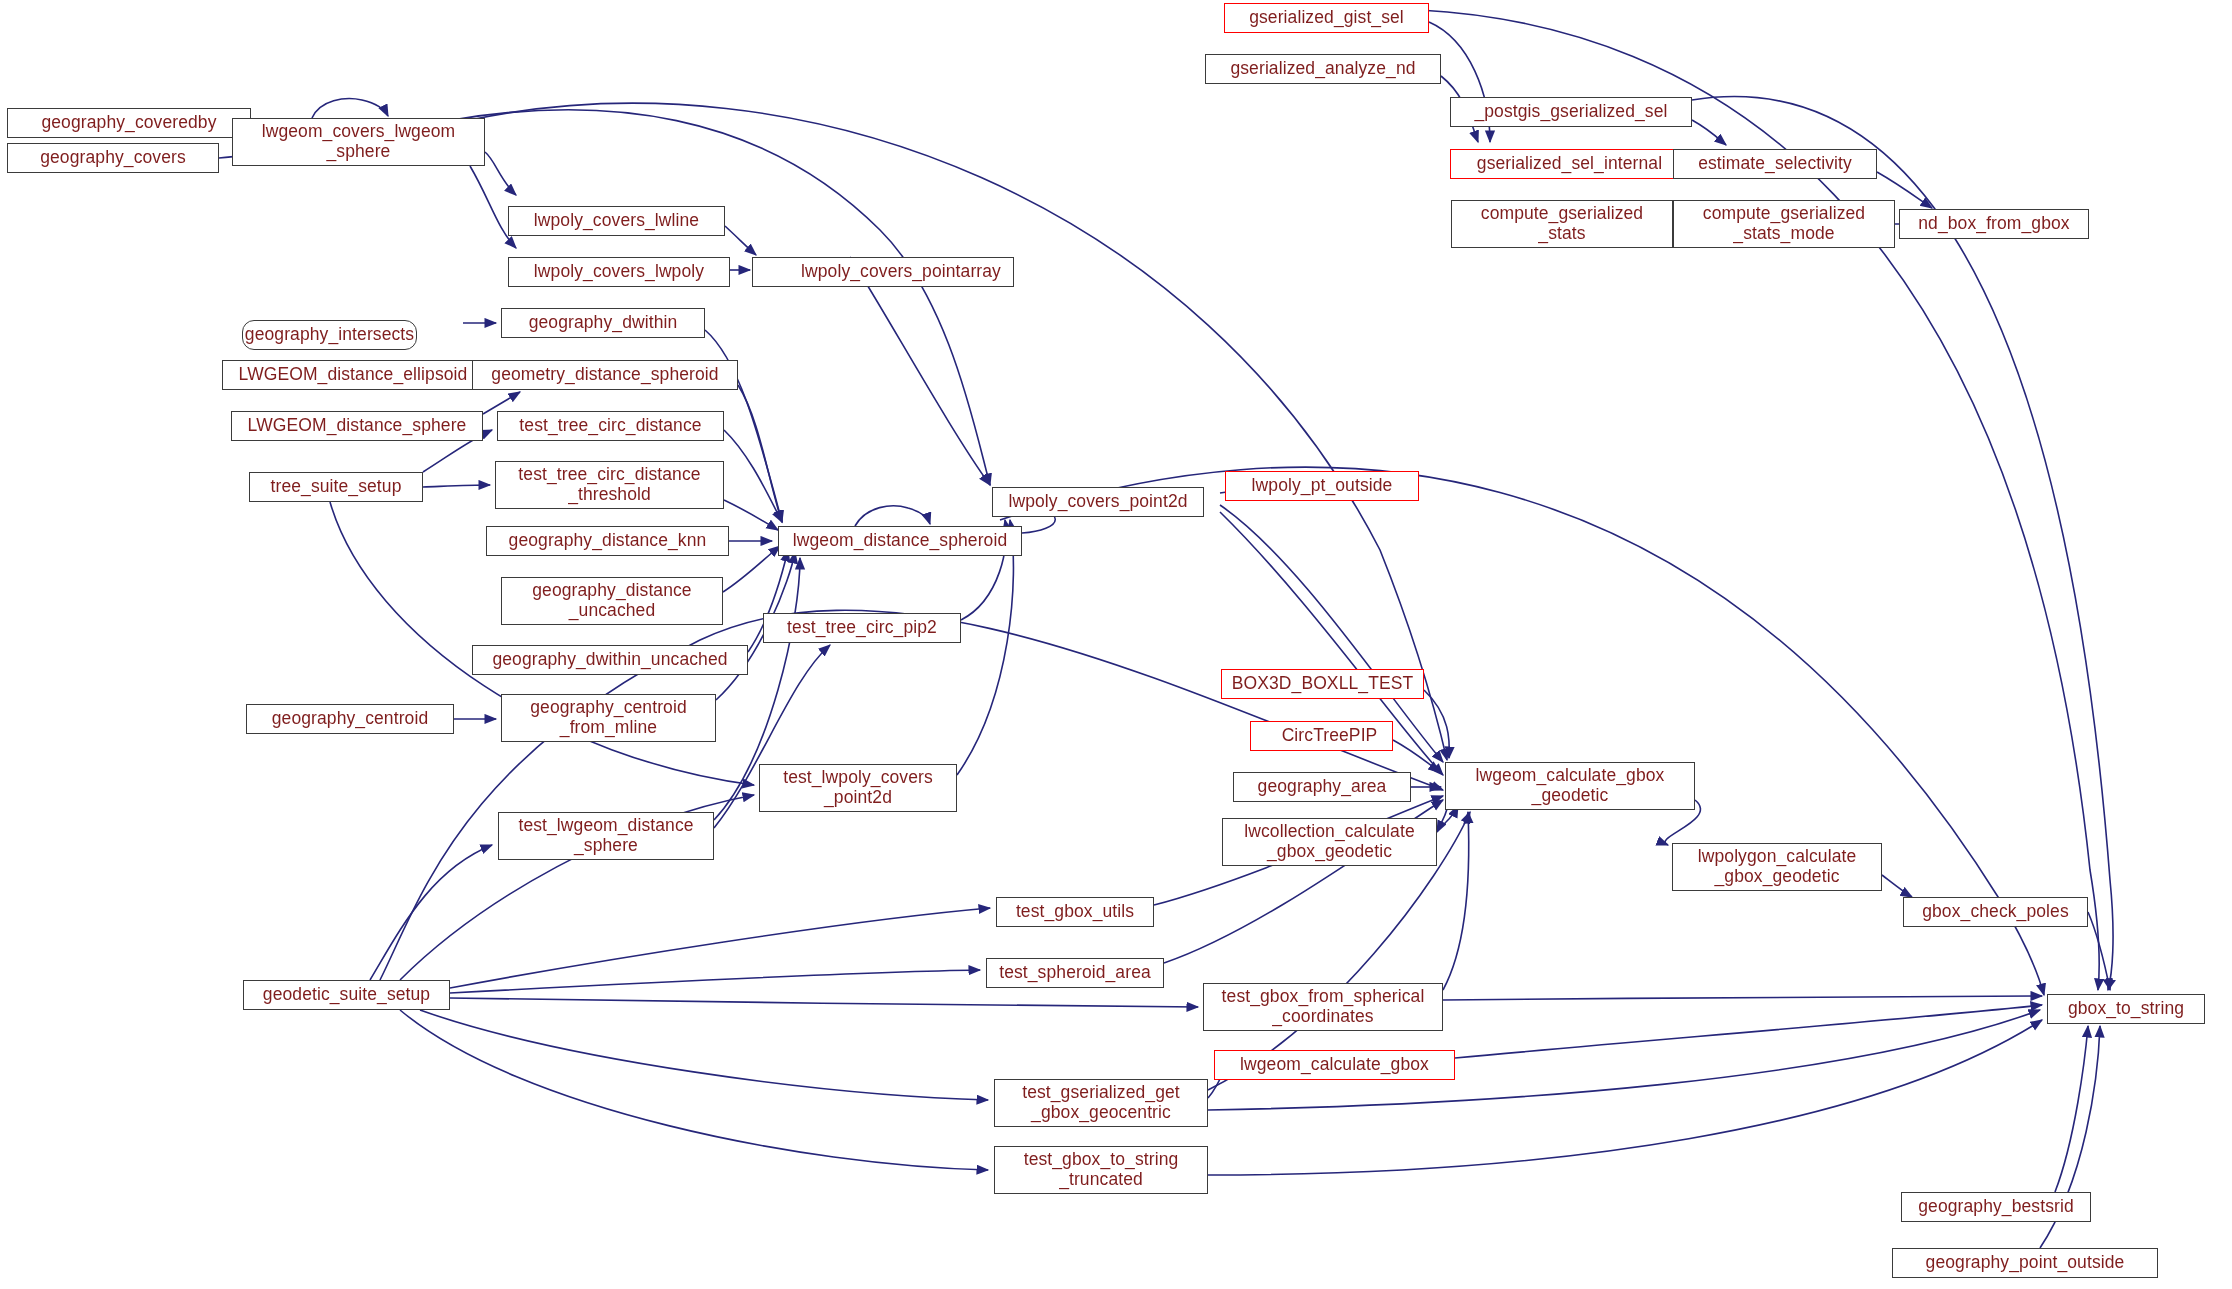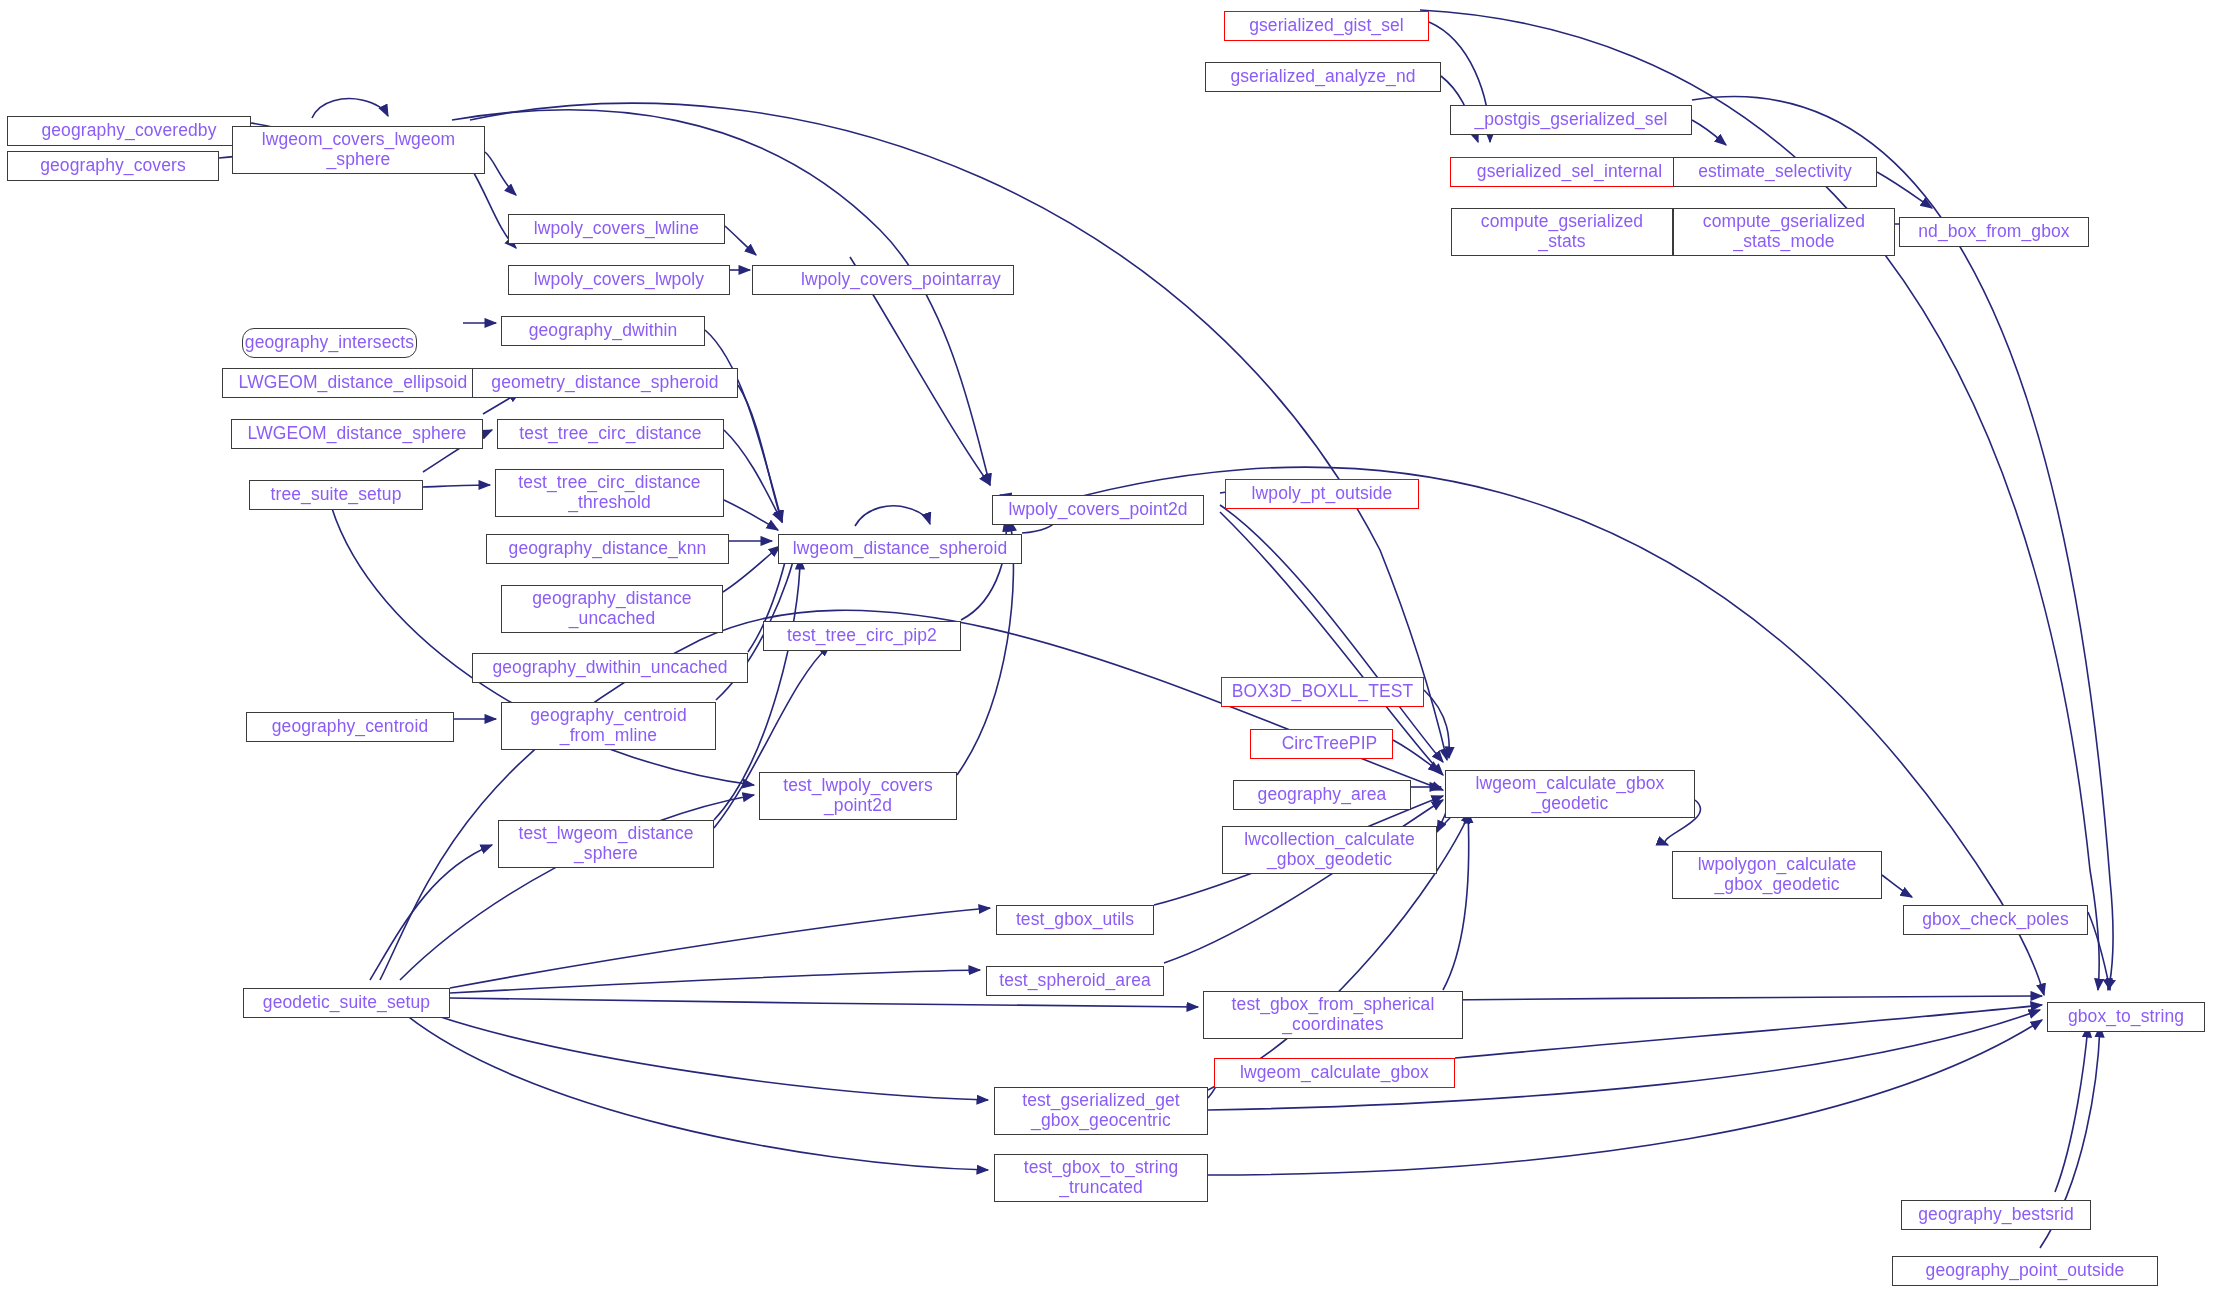--- a/index.html
+++ b/index.html
@@ -1,22 +1,22 @@
 <!DOCTYPE html>
 <html><head>
 <meta charset="utf-8">
 <style>
   html,body{margin:0;padding:0;background:#ffffff;}
   #canvas{position:relative;width:2232px;height:1289px;background:#ffffff;
           font-family:"Liberation Sans","DejaVu Sans",sans-serif;overflow:hidden;}
   svg#edges{position:absolute;left:0;top:0;width:2232px;height:1289px;}
   .node{position:absolute;box-sizing:border-box;border:1.6px solid #3b3b3b;
-        background:#ffffff;color:#8b5cf6;display:flex;align-items:center;
+        background:#ffffff;color:#7f1d1d;display:flex;align-items:center;
         justify-content:center;text-align:center;line-height:1.12;
-        font-size:17.5px;letter-spacing:.1px;white-space:pre-line;margin-top:8px;}
+        font-size:17.5px;letter-spacing:.1px;white-space:pre-line;}
   .node.red{border-color:#ff0000;}
 </style>
 </head>
 <body>
 
 <div id="canvas">
   <svg id="edges" viewBox="0 0 2232 1289" xmlns="http://www.w3.org/2000/svg">
     <defs>
       <marker id="arrow" markerWidth="9" markerHeight="9" refX="7.2" refY="3.2" orient="auto" markerUnits="strokeWidth">
         <path d="M0,0 L8,3.2 L0,6.4 z" fill="#26267a"></path>
@@ -144,21 +144,21 @@
       <div class="node" style="left: 1222px; top: 818px; width: 215px; height: 48px;">lwcollection_calculate
 _gbox_geodetic</div>
       <div class="node" style="left: 1445px; top: 762px; width: 250px; height: 48px;">lwgeom_calculate_gbox
 _geodetic</div>
       <div class="node" style="left: 1672px; top: 843px; width: 210px; height: 48px;">lwpolygon_calculate
 _gbox_geodetic</div>
       <div class="node" style="left: 1903px; top: 897px; width: 185px; height: 30px;">gbox_check_poles</div>
       <div class="node" style="left: 996px; top: 897px; width: 158px; height: 30px;">test_gbox_utils</div>
       <div class="node" style="left: 986px; top: 958px; width: 178px; height: 30px;">test_spheroid_area</div>
       <div class="node" style="left: 243px; top: 980px; width: 207px; height: 30px;">geodetic_suite_setup</div>
-      <div class="node" style="left: 1203px; top: 983px; width: 260px; height: 48px;">test_gbox_from_spherical
+      <div class="node" style="left: 1203px; top: 983px; width: 240px; height: 48px;">test_gbox_from_spherical
 _coordinates</div>
       <div class="node red" style="left: 1214px; top: 1050px; width: 241px; height: 30px;">lwgeom_calculate_gbox</div>
       <div class="node" style="left: 994px; top: 1079px; width: 214px; height: 48px;">test_gserialized_get
 _gbox_geocentric</div>
       <div class="node" style="left: 994px; top: 1146px; width: 214px; height: 48px;">test_gbox_to_string
 _truncated</div>
       <div class="node" style="left: 2047px; top: 994px; width: 158px; height: 30px;">gbox_to_string</div>
       <div class="node" style="left: 1901px; top: 1192px; width: 190px; height: 30px;">geography_bestsrid</div>
       <div class="node" style="left: 1892px; top: 1248px; width: 266px; height: 30px;">geography_point_outside</div>
     </div>

